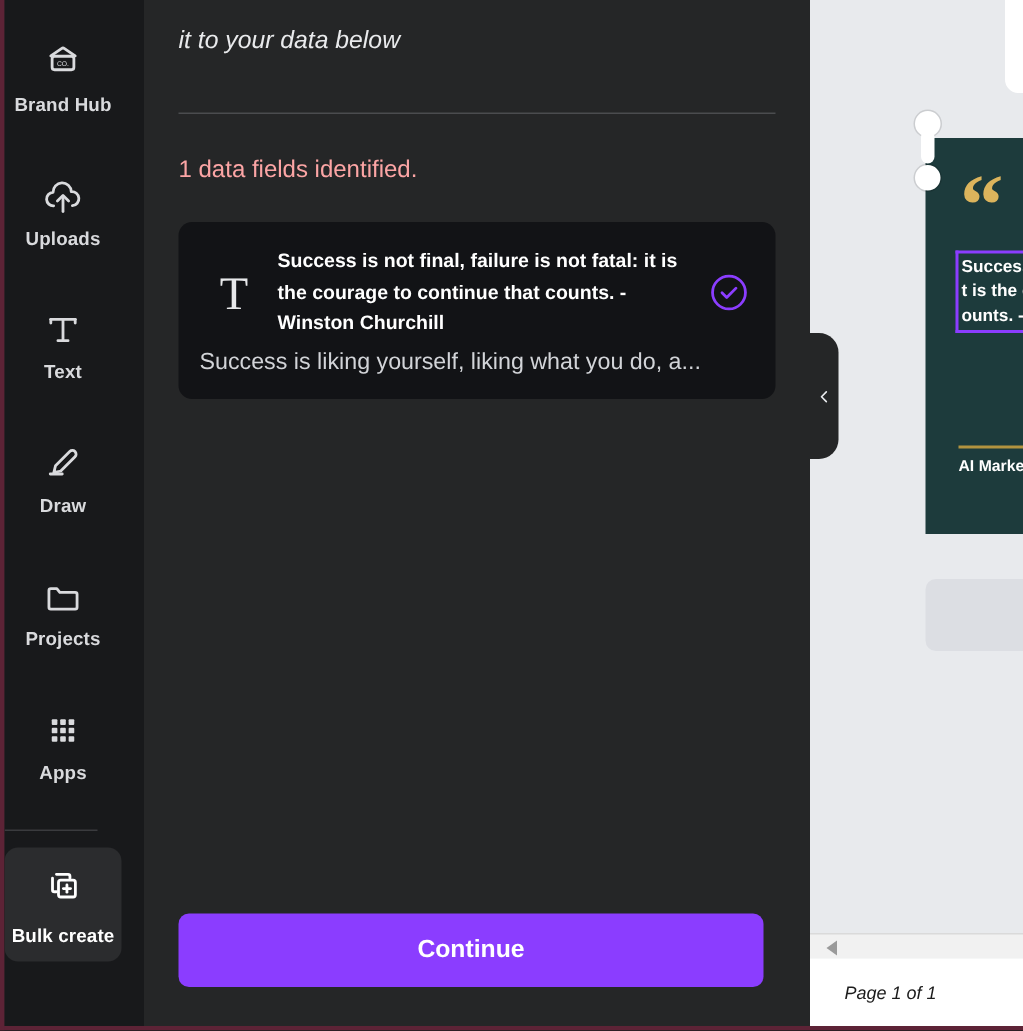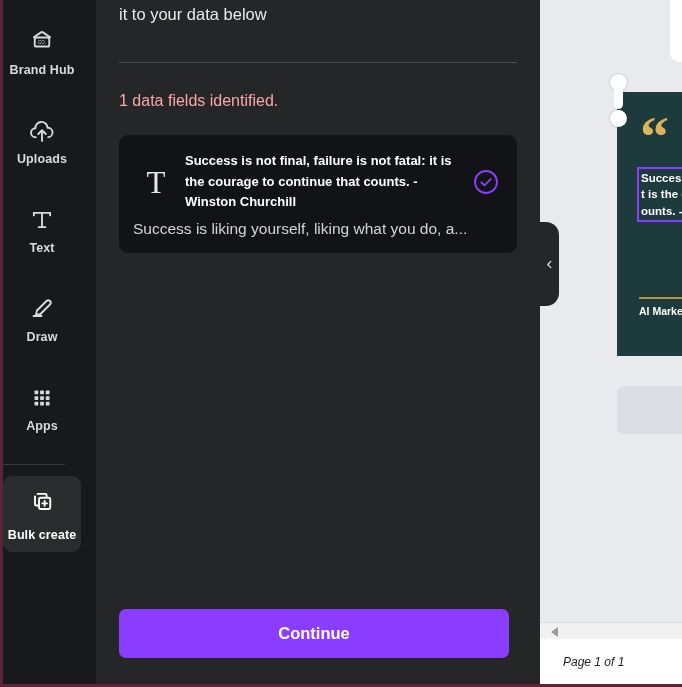--- a/index.html
+++ b/index.html
@@ -72,22 +72,23 @@
     height: 100%;
     background: #252627;
     position: relative;
     padding: 0 23px;
     z-index: 4;
   }
   #panel-heading-tail {
     color: #e9eaec;
     font-size: 16.5px;
     line-height: 1.35;
-    padding-top: 3px;
+    padding-top: 16px;
     white-space: nowrap;
+    font-style: italic;
   }
   #panel-rule {
     height: 1px;
     background: #4b4c4f;
     margin-top: 37px;
   }
   #fields-count {
     color: #fca5a5;
     font-size: 16px;
     margin-top: 29px;
@@ -350,20 +351,28 @@
     <div class="rail-item">
       <span class="ricon">
         <svg width="30" height="30" viewBox="0 0 24 24" fill="none" stroke="#d9dadd" stroke-width="1.5" stroke-linecap="round" stroke-linejoin="round">
           <path d="M18.4 5.6a2 2 0 0 1 0 2.8l-7.6 7.6-3.7.9.9-3.7 7.6-7.6a2 2 0 0 1 2.8 0Z"></path>
           <path d="M5.2 17.6h6.4"></path>
         </svg>
       </span>
       <span class="rl">Draw</span>
     </div>
 
+    <div class="rail-item">
+      <span class="ricon">
+        <svg width="30" height="30" viewBox="0 0 24 24" fill="none" stroke="#d9dadd" stroke-width="1.5" stroke-linecap="round" stroke-linejoin="round">
+          <path d="M4.5 17.5v-9a1 1 0 0 1 1-1h3.2l1.6 2h8.2a1 1 0 0 1 1 1v7a1 1 0 0 1-1 1h-13a1 1 0 0 1-1-1Z"></path>
+        </svg>
+      </span>
+      <span class="rl">Projects</span>
+    </div>
 
     <div class="rail-item">
       <span class="ricon">
         <svg width="30" height="30" viewBox="0 0 24 24" fill="#d9dadd">
           <rect x="6" y="6" width="3" height="3" rx=".5"></rect>
           <rect x="10.5" y="6" width="3" height="3" rx=".5"></rect>
           <rect x="15" y="6" width="3" height="3" rx=".5"></rect>
           <rect x="6" y="10.5" width="3" height="3" rx=".5"></rect>
           <rect x="10.5" y="10.5" width="3" height="3" rx=".5"></rect>
           <rect x="15" y="10.5" width="3" height="3" rx=".5"></rect>

